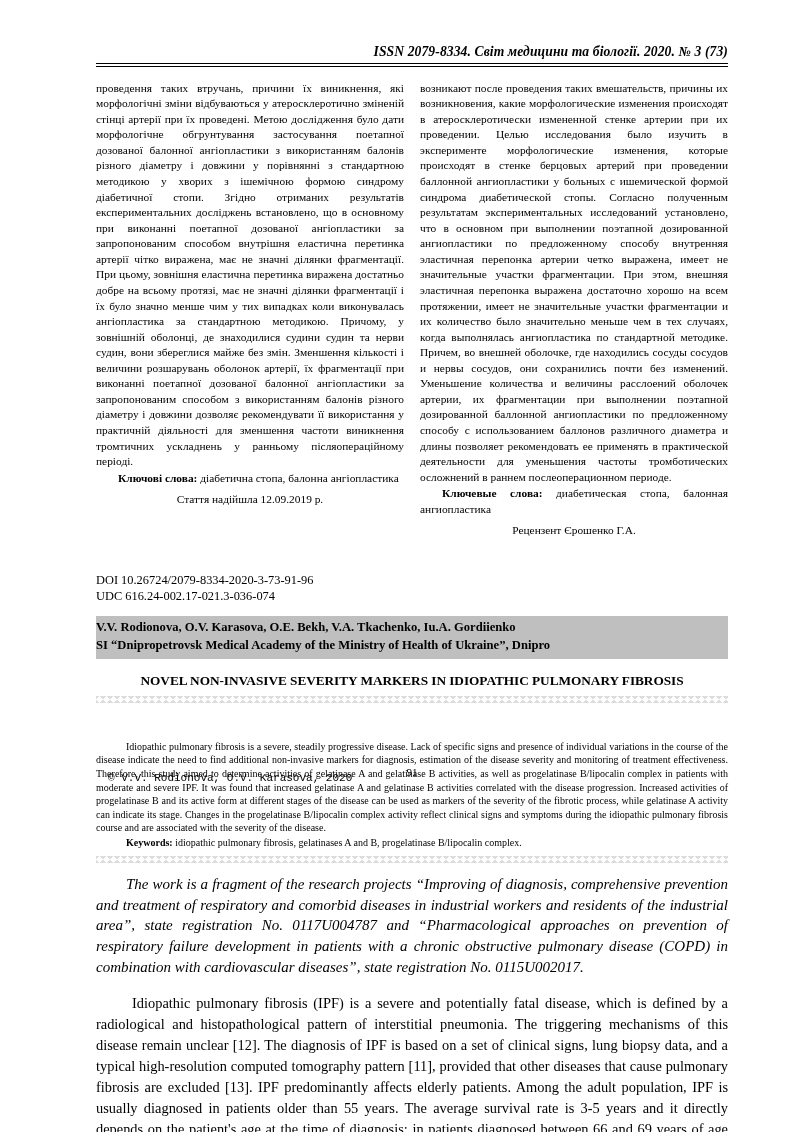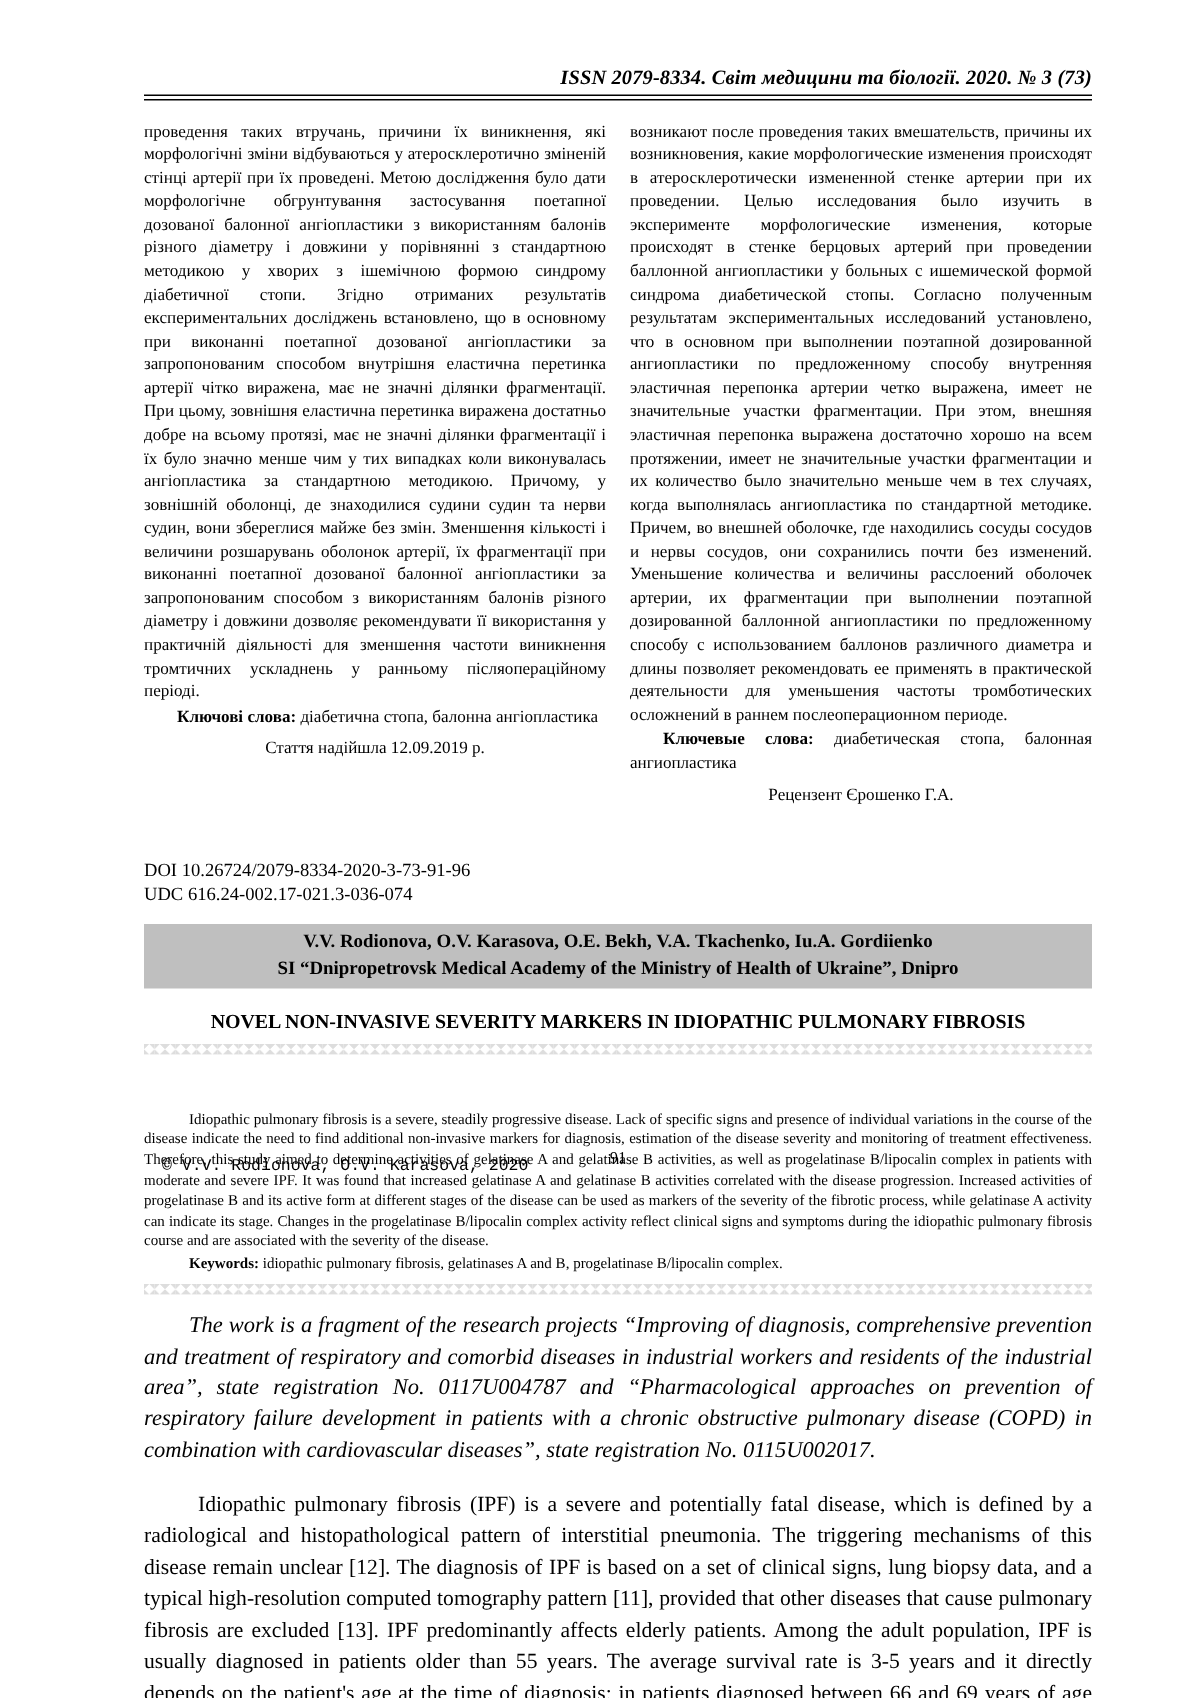--- a/index.html
+++ b/index.html
@@ -76,21 +76,20 @@
     margin-top: 34px;
     font-weight: normal;
     font-size: 12.4px;
     line-height: 1.26;
   }
 
   
   .authors-band {
     margin-top: 12px;
     background: #bfbfbf;
-    text-align: center;
     font-weight: bold;
     font-size: 12.6px;
     line-height: 1.42;
     padding: 3px 0 4px 0;
   }
 
   
   .article-title {
     margin-top: 14px;
     text-align: center;

